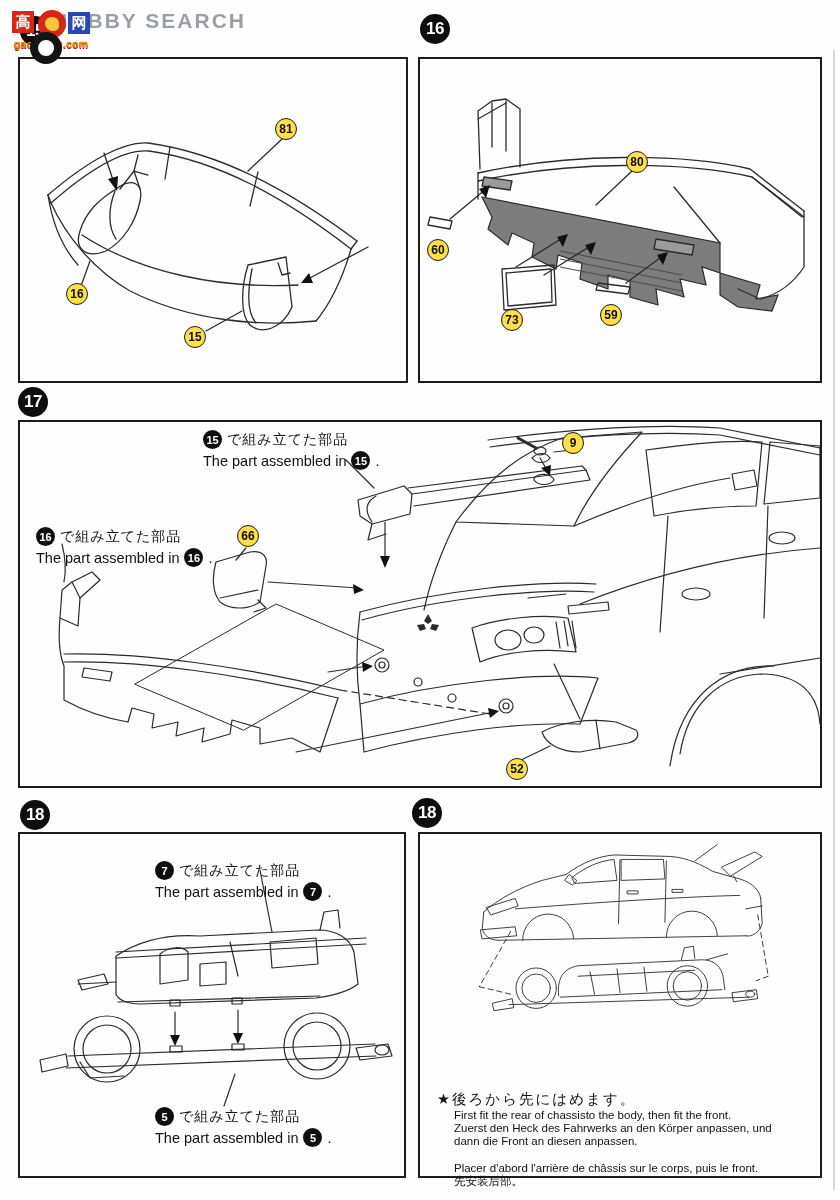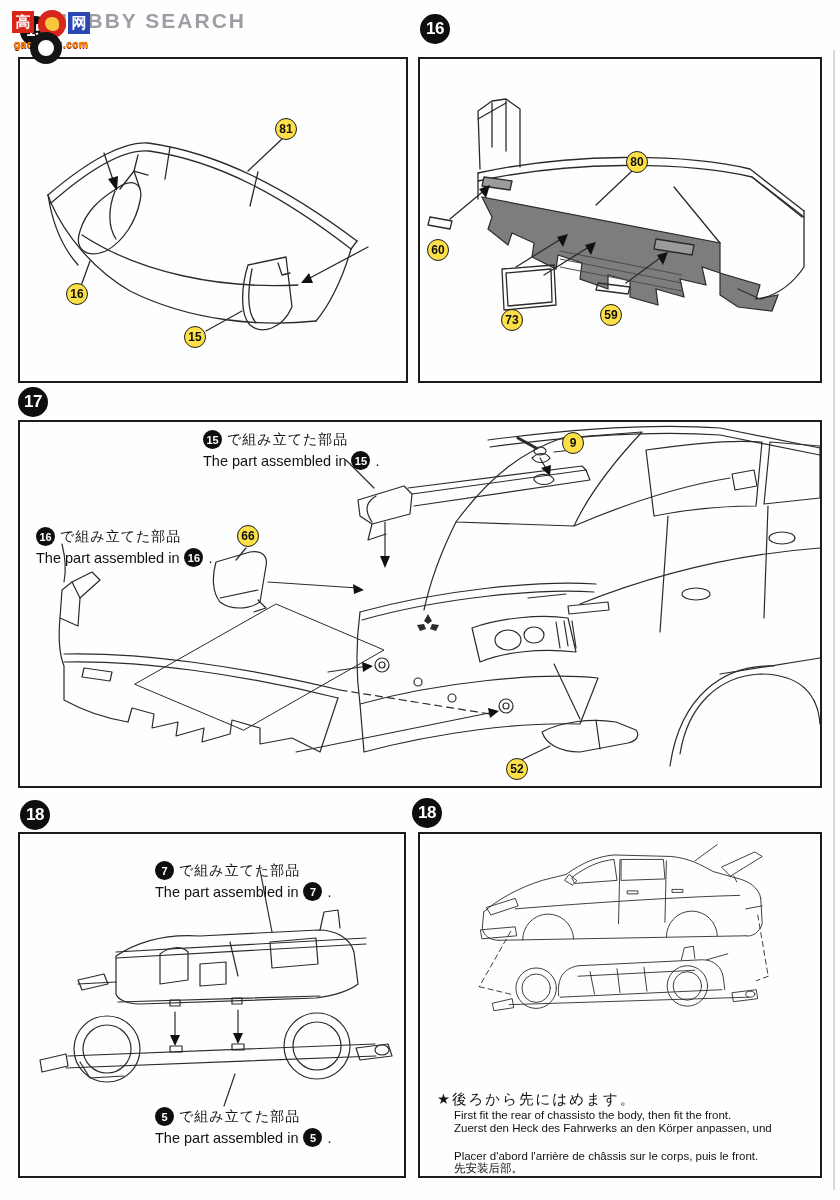--- a/index.html
+++ b/index.html
@@ -425,17 +425,18 @@
           <path d="M384,108 L398,190"></path>
           <path d="M398,190 L382,196"></path>
         </g>
       </g>
     </svg>
   </div>
   <div class="note19" style="left:437px;top:1090px;">
     <div class="jp">★後ろから先にはめます。</div>
     <div class="sub">First fit the rear of chassisto the body, then fit the front.</div>
     <div class="sub">Zuerst den Heck des Fahrwerks an den Körper anpassen, und</div>
+    <div class="sub">dann die Front an diesen anpassen.</div>
     <div class="sub fr">Placer d'abord l'arrière de châssis sur le corps, puis le front.</div>
     <div class="sub">先安装后部。</div>
   </div>
 
 </div>
 
 </body></html>

